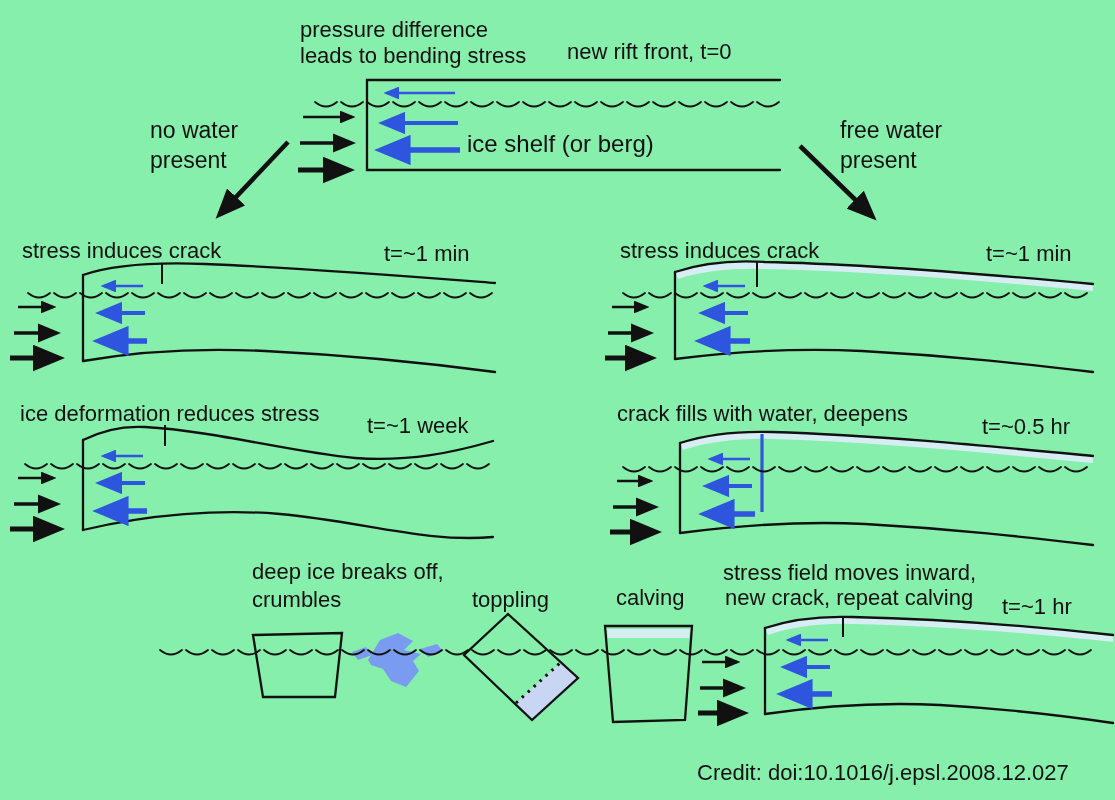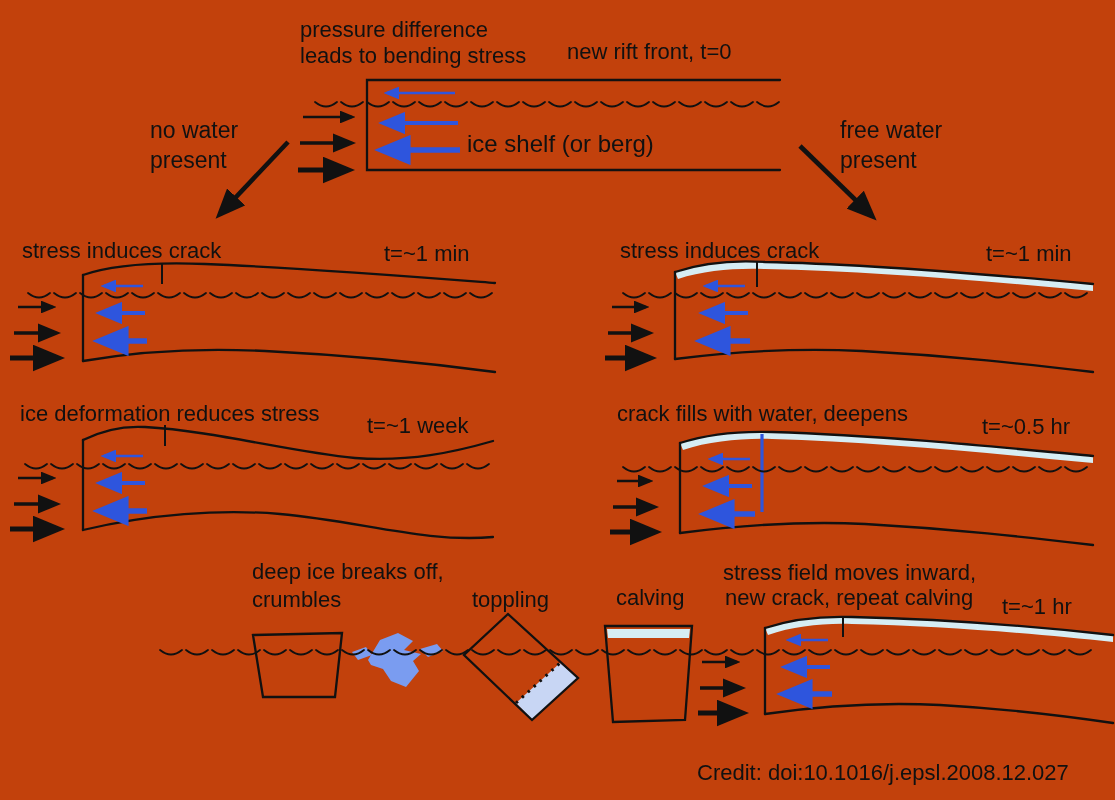--- a/index.html
+++ b/index.html
@@ -1,16 +1,16 @@
 <!DOCTYPE html>
 <html><head>
 <meta charset="utf-8">
 <style>
   html,body{margin:0;padding:0;background:#ffffff;}
-  .stage{position:relative;width:1115px;height:800px;background:#c2410c;overflow:hidden;}
+  .stage{position:relative;width:1115px;height:800px;background:#86efac;overflow:hidden;}
   svg{display:block;}
   text{font-family:"Liberation Sans","DejaVu Sans",sans-serif;fill:#111111;}
   .t22{font-size:22px;}
   .t23{font-size:23px;}
   .t24{font-size:24px;}
   .ice{fill:none;stroke:#111111;stroke-width:2.3;stroke-linecap:round;}
   .water{fill:none;stroke:#111111;stroke-width:1.8;stroke-linecap:round;}
   .tick{fill:none;stroke:#111111;stroke-width:2;}
 </style>
 </head>

